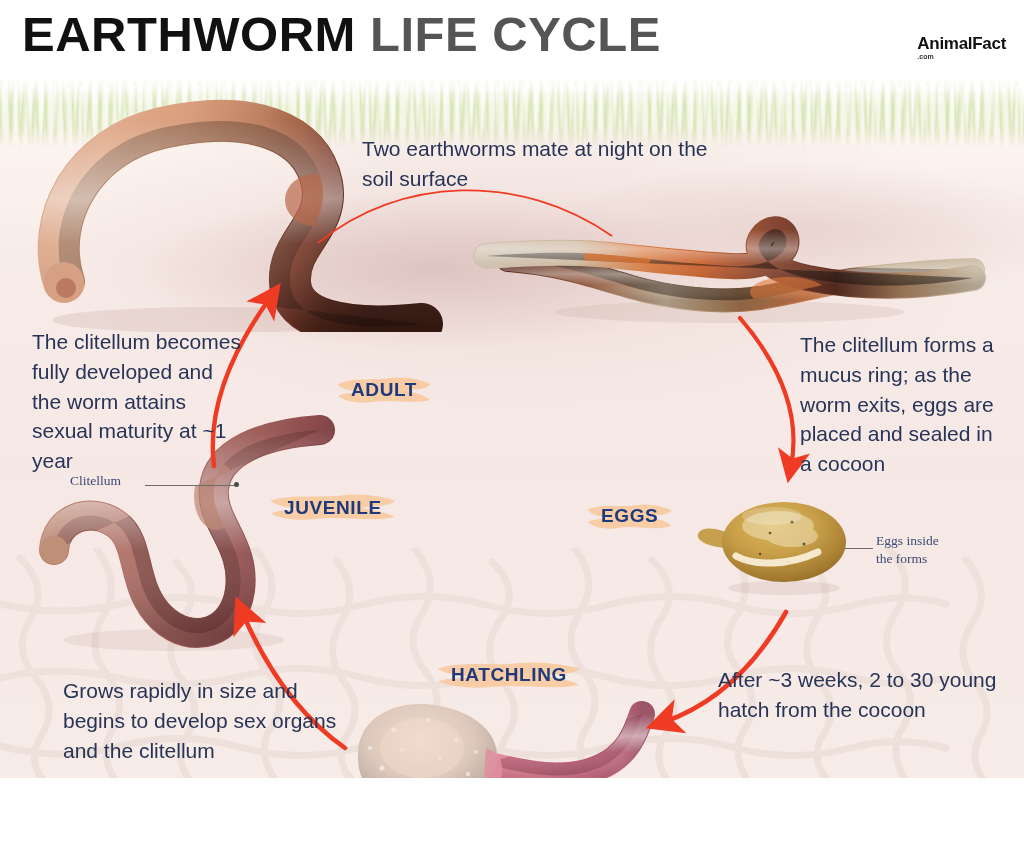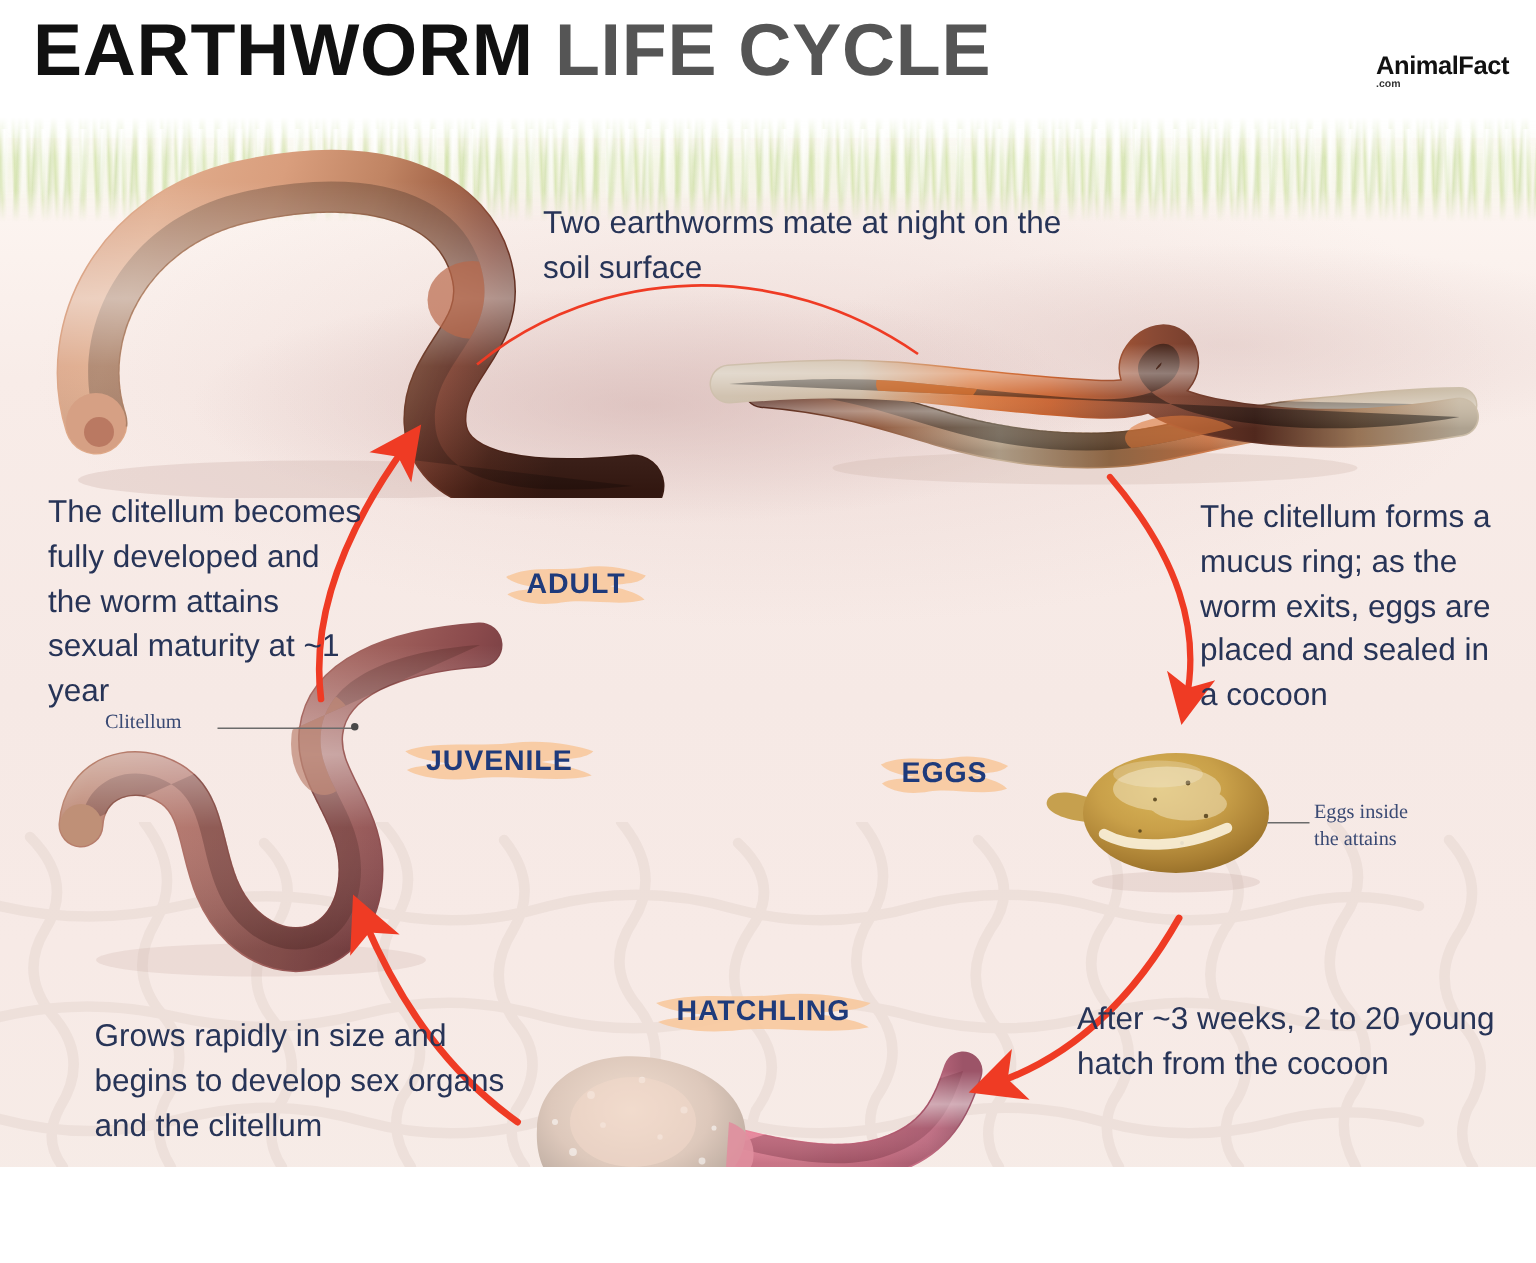--- a/index.html
+++ b/index.html
@@ -397,21 +397,21 @@
 
     <path d="M786 612 C 752 672, 710 706, 664 722" stroke="#ef3b24" stroke-width="4.6" fill="none" marker-end="url(#ah)" stroke-linecap="round"></path>
 
     <path d="M345 748 C 300 716, 268 672, 243 614" stroke="#ef3b24" stroke-width="4.6" fill="none" marker-end="url(#ah)" stroke-linecap="round"></path>
 
     <path d="M214 466 C 208 418, 224 362, 270 298" stroke="#ef3b24" stroke-width="4.4" fill="none" marker-end="url(#ah)" stroke-linecap="round"></path>
   </svg>
 
   <div class="note" id="note-mate">Two earthworms mate at night on the soil surface</div>
   <div class="note" id="note-cocoon">The clitellum forms a mucus ring; as the worm exits, eggs are placed and sealed in a cocoon</div>
-  <div class="note" id="note-hatch">After ~3 weeks, 2 to 20 young hatch from the cocoon</div>
+  <div class="note" id="note-hatch">After ~3 weeks, 2 to 30 young hatch from the cocoon</div>
   <div class="note" id="note-grow">Grows rapidly in size and begins to develop sex organs and the clitellum</div>
   <div class="note" id="note-mature">The clitellum becomes fully developed and the worm attains sexual maturity at ~1 year</div>
 
   <div class="stage-label" id="label-adult">
     <svg class="brush" viewBox="0 0 120 40" preserveAspectRatio="none">
       <path d="M3,14 C22,5 44,10 66,7 C86,4 106,9 117,13 C112,20 100,18 88,21 C104,24 112,27 116,31 C96,36 70,30 48,33 C28,36 12,32 4,27 C10,23 22,24 32,22 C20,21 8,19 3,14 Z" fill="#f7c9a0" opacity=".92"></path>
     </svg>
     <span class="lbl">ADULT</span>
   </div>
 
@@ -435,17 +435,17 @@
     </svg>
     <span class="lbl">HATCHLING</span>
   </div>
 
   <div class="callout" id="callout-clitellum">Clitellum</div>
   <div class="callout-line" id="cl-line-clitellum"></div>
   <div class="callout-dot" id="cl-dot-clitellum"></div>
 
   <div class="callout" id="callout-eggs-inside">
     <div>Eggs inside</div>
-    <div>the attains</div>
+    <div>the forms</div>
   </div>
   <div class="callout-line" id="cl-line-eggs"></div>
 
 </div>
 
 </body></html>

